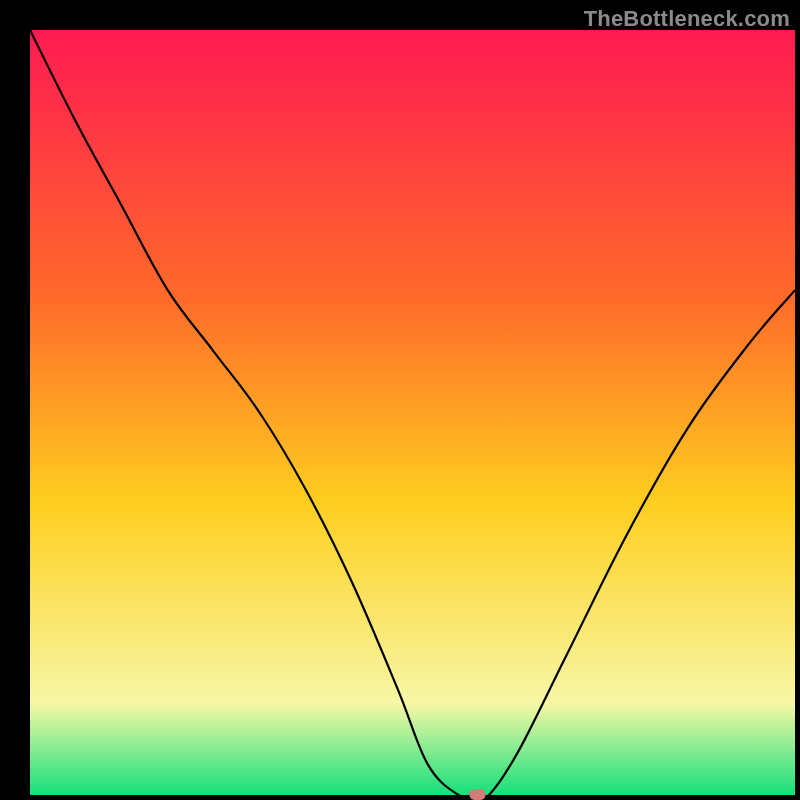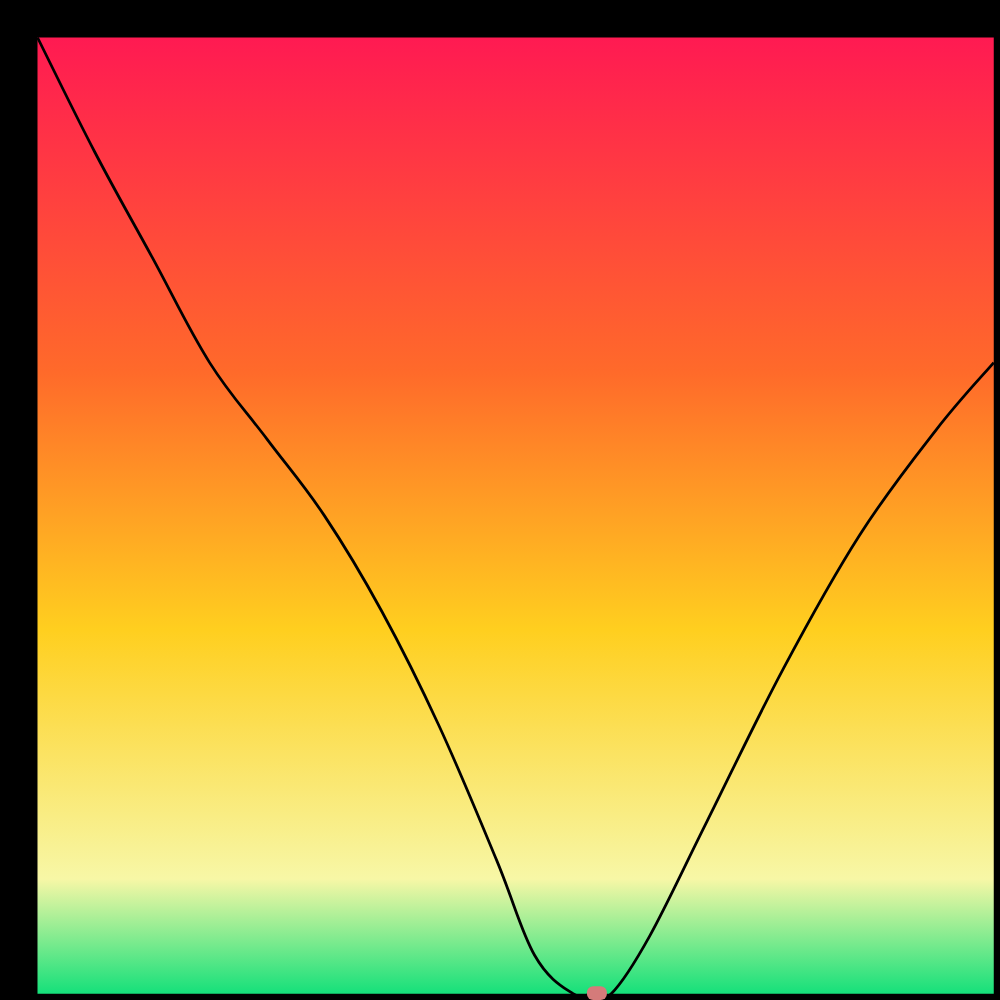--- a/index.html
+++ b/index.html
@@ -22,20 +22,21 @@
     color: #8a8a8a;
     letter-spacing: 0.2px;
     z-index: 5;
   }
   svg { display: block; }
 </style>
 </head>
 <body>
 
 <div class="chart-wrap">
+  <div class="watermark">TheBottleneck.com</div>
 
   <svg id="chart-svg" width="800" height="800" viewBox="0 0 800 800">
     <defs>
       <linearGradient id="bgGrad" x1="0" y1="0" x2="0" y2="1">
         <stop id="g0" offset="0%" stop-color="#ff1a52"></stop>
         <stop id="g1" offset="35%" stop-color="#ff6a2a"></stop>
         <stop id="g2" offset="62%" stop-color="#ffcf1f"></stop>
         <stop id="g3" offset="88%" stop-color="#f7f7a6"></stop>
         <stop id="g4" offset="100%" stop-color="#15e07a"></stop>
       </linearGradient>

